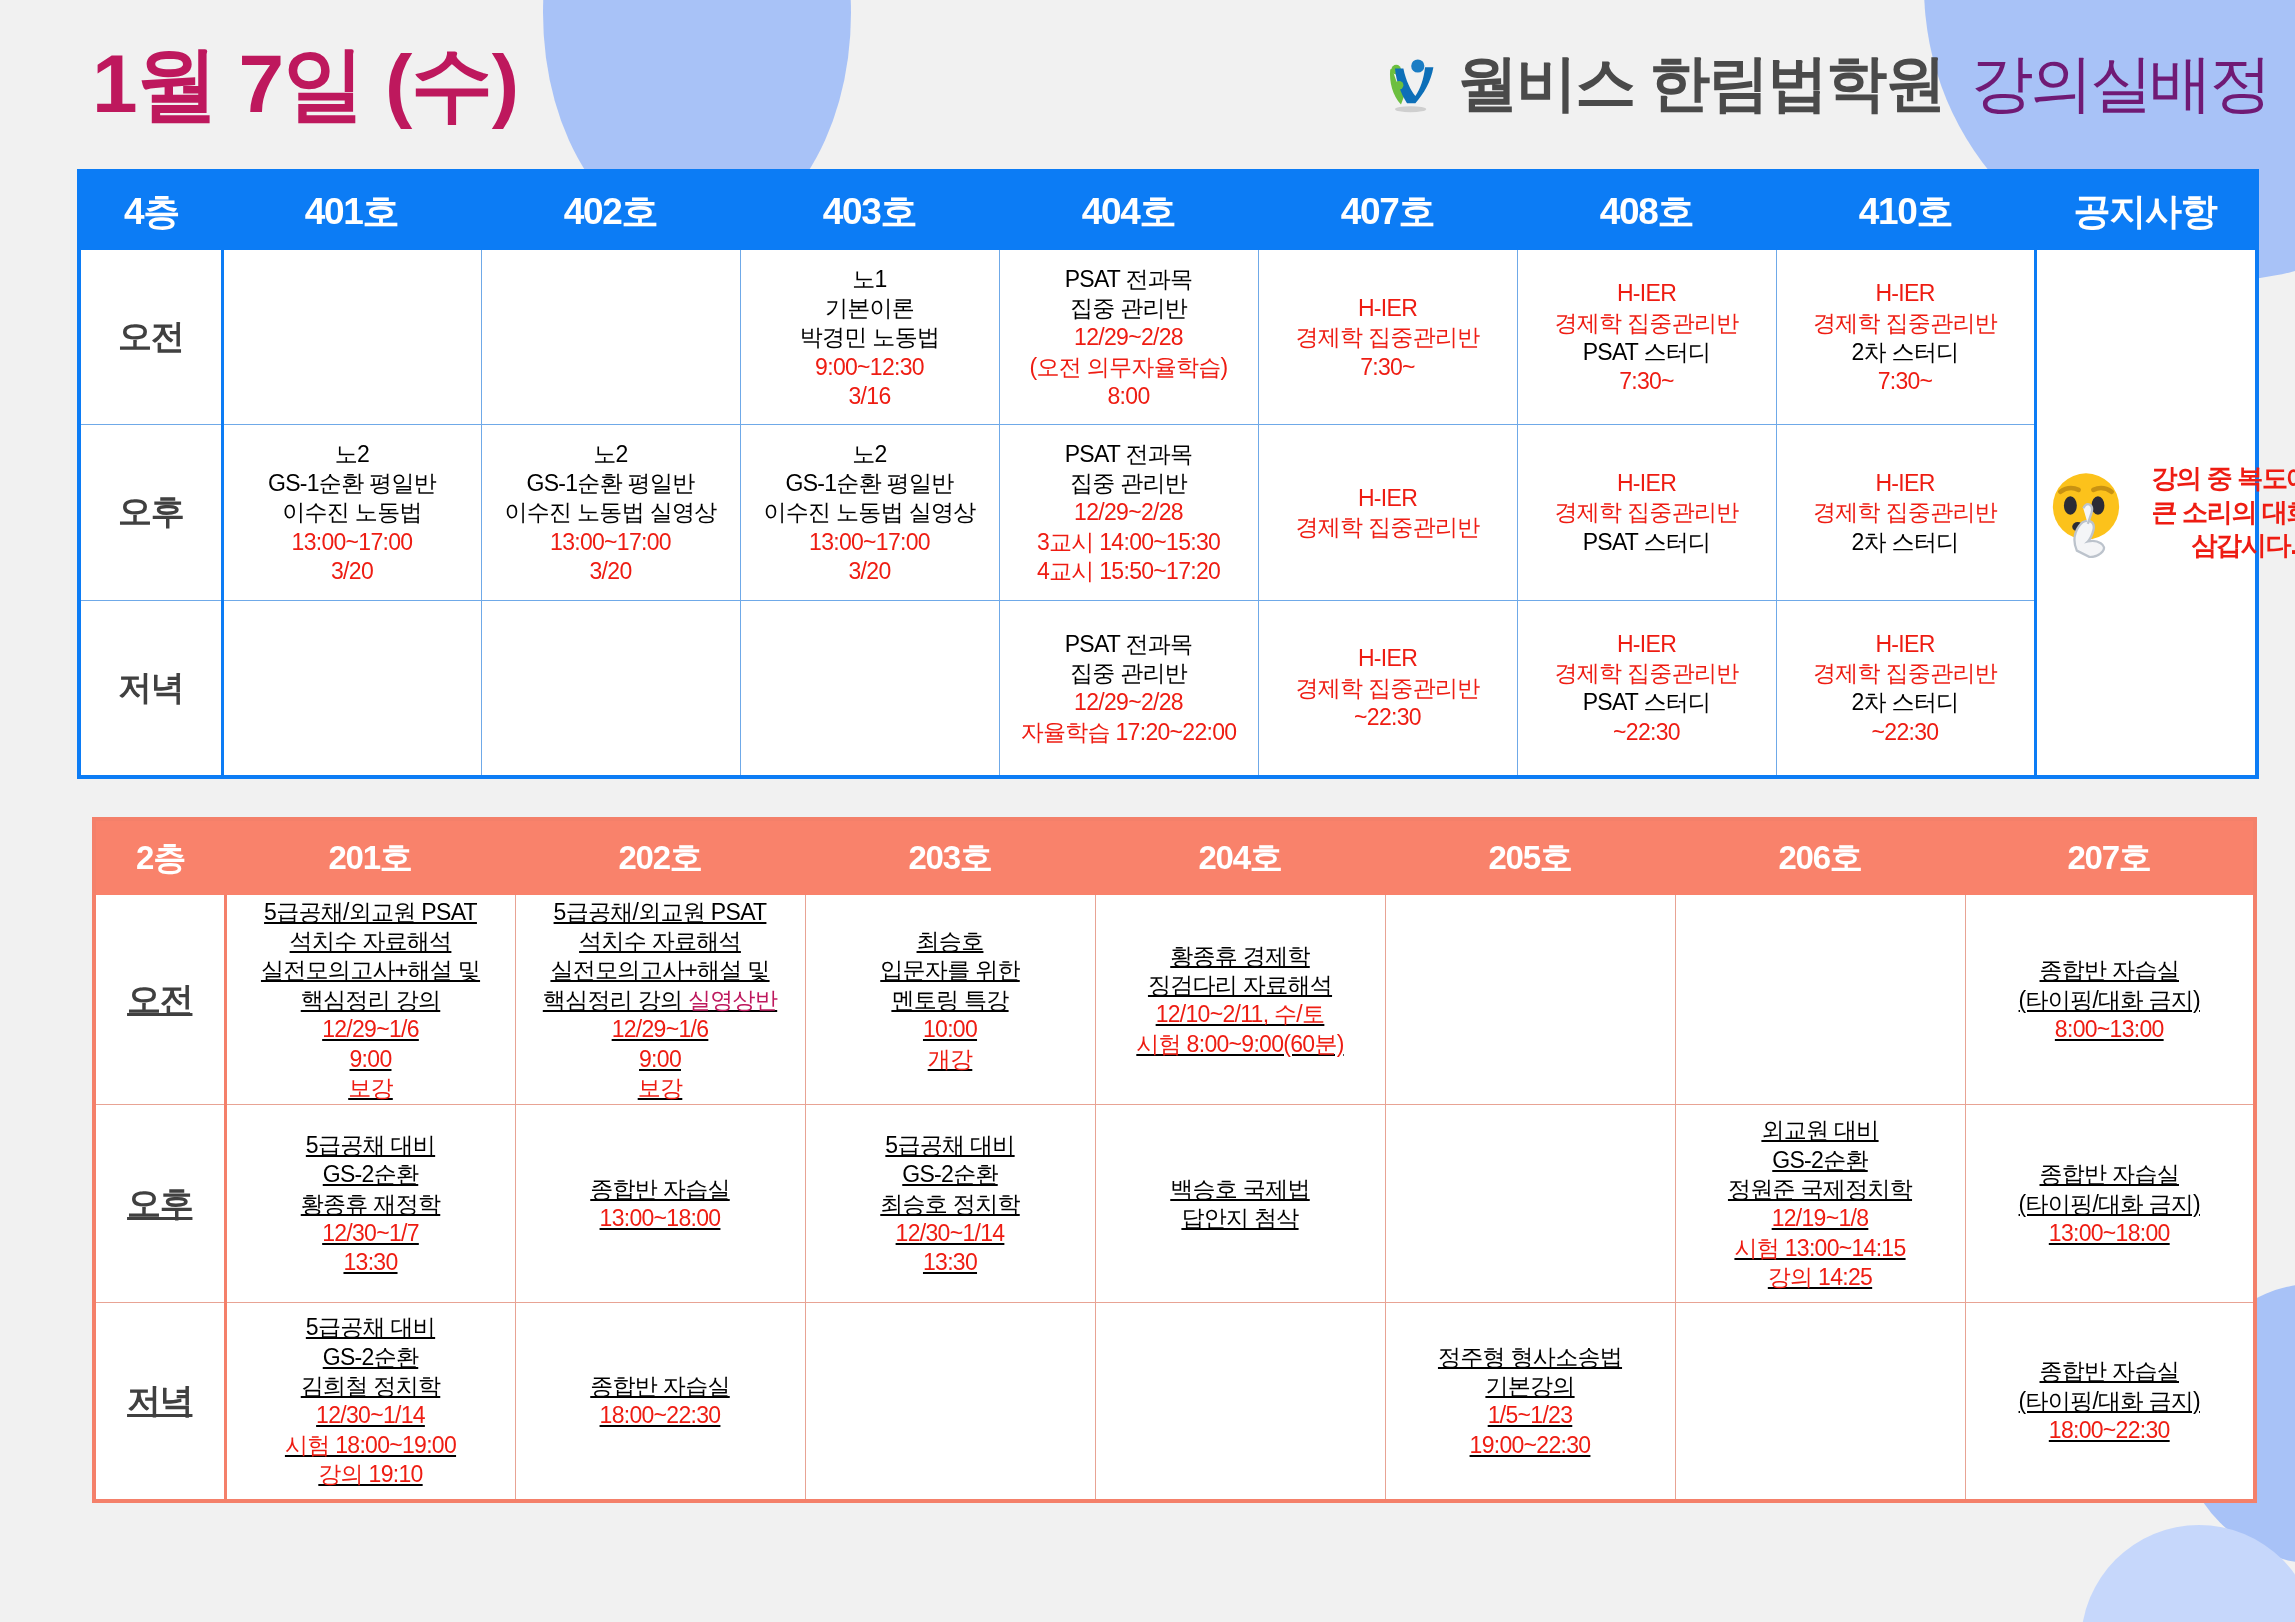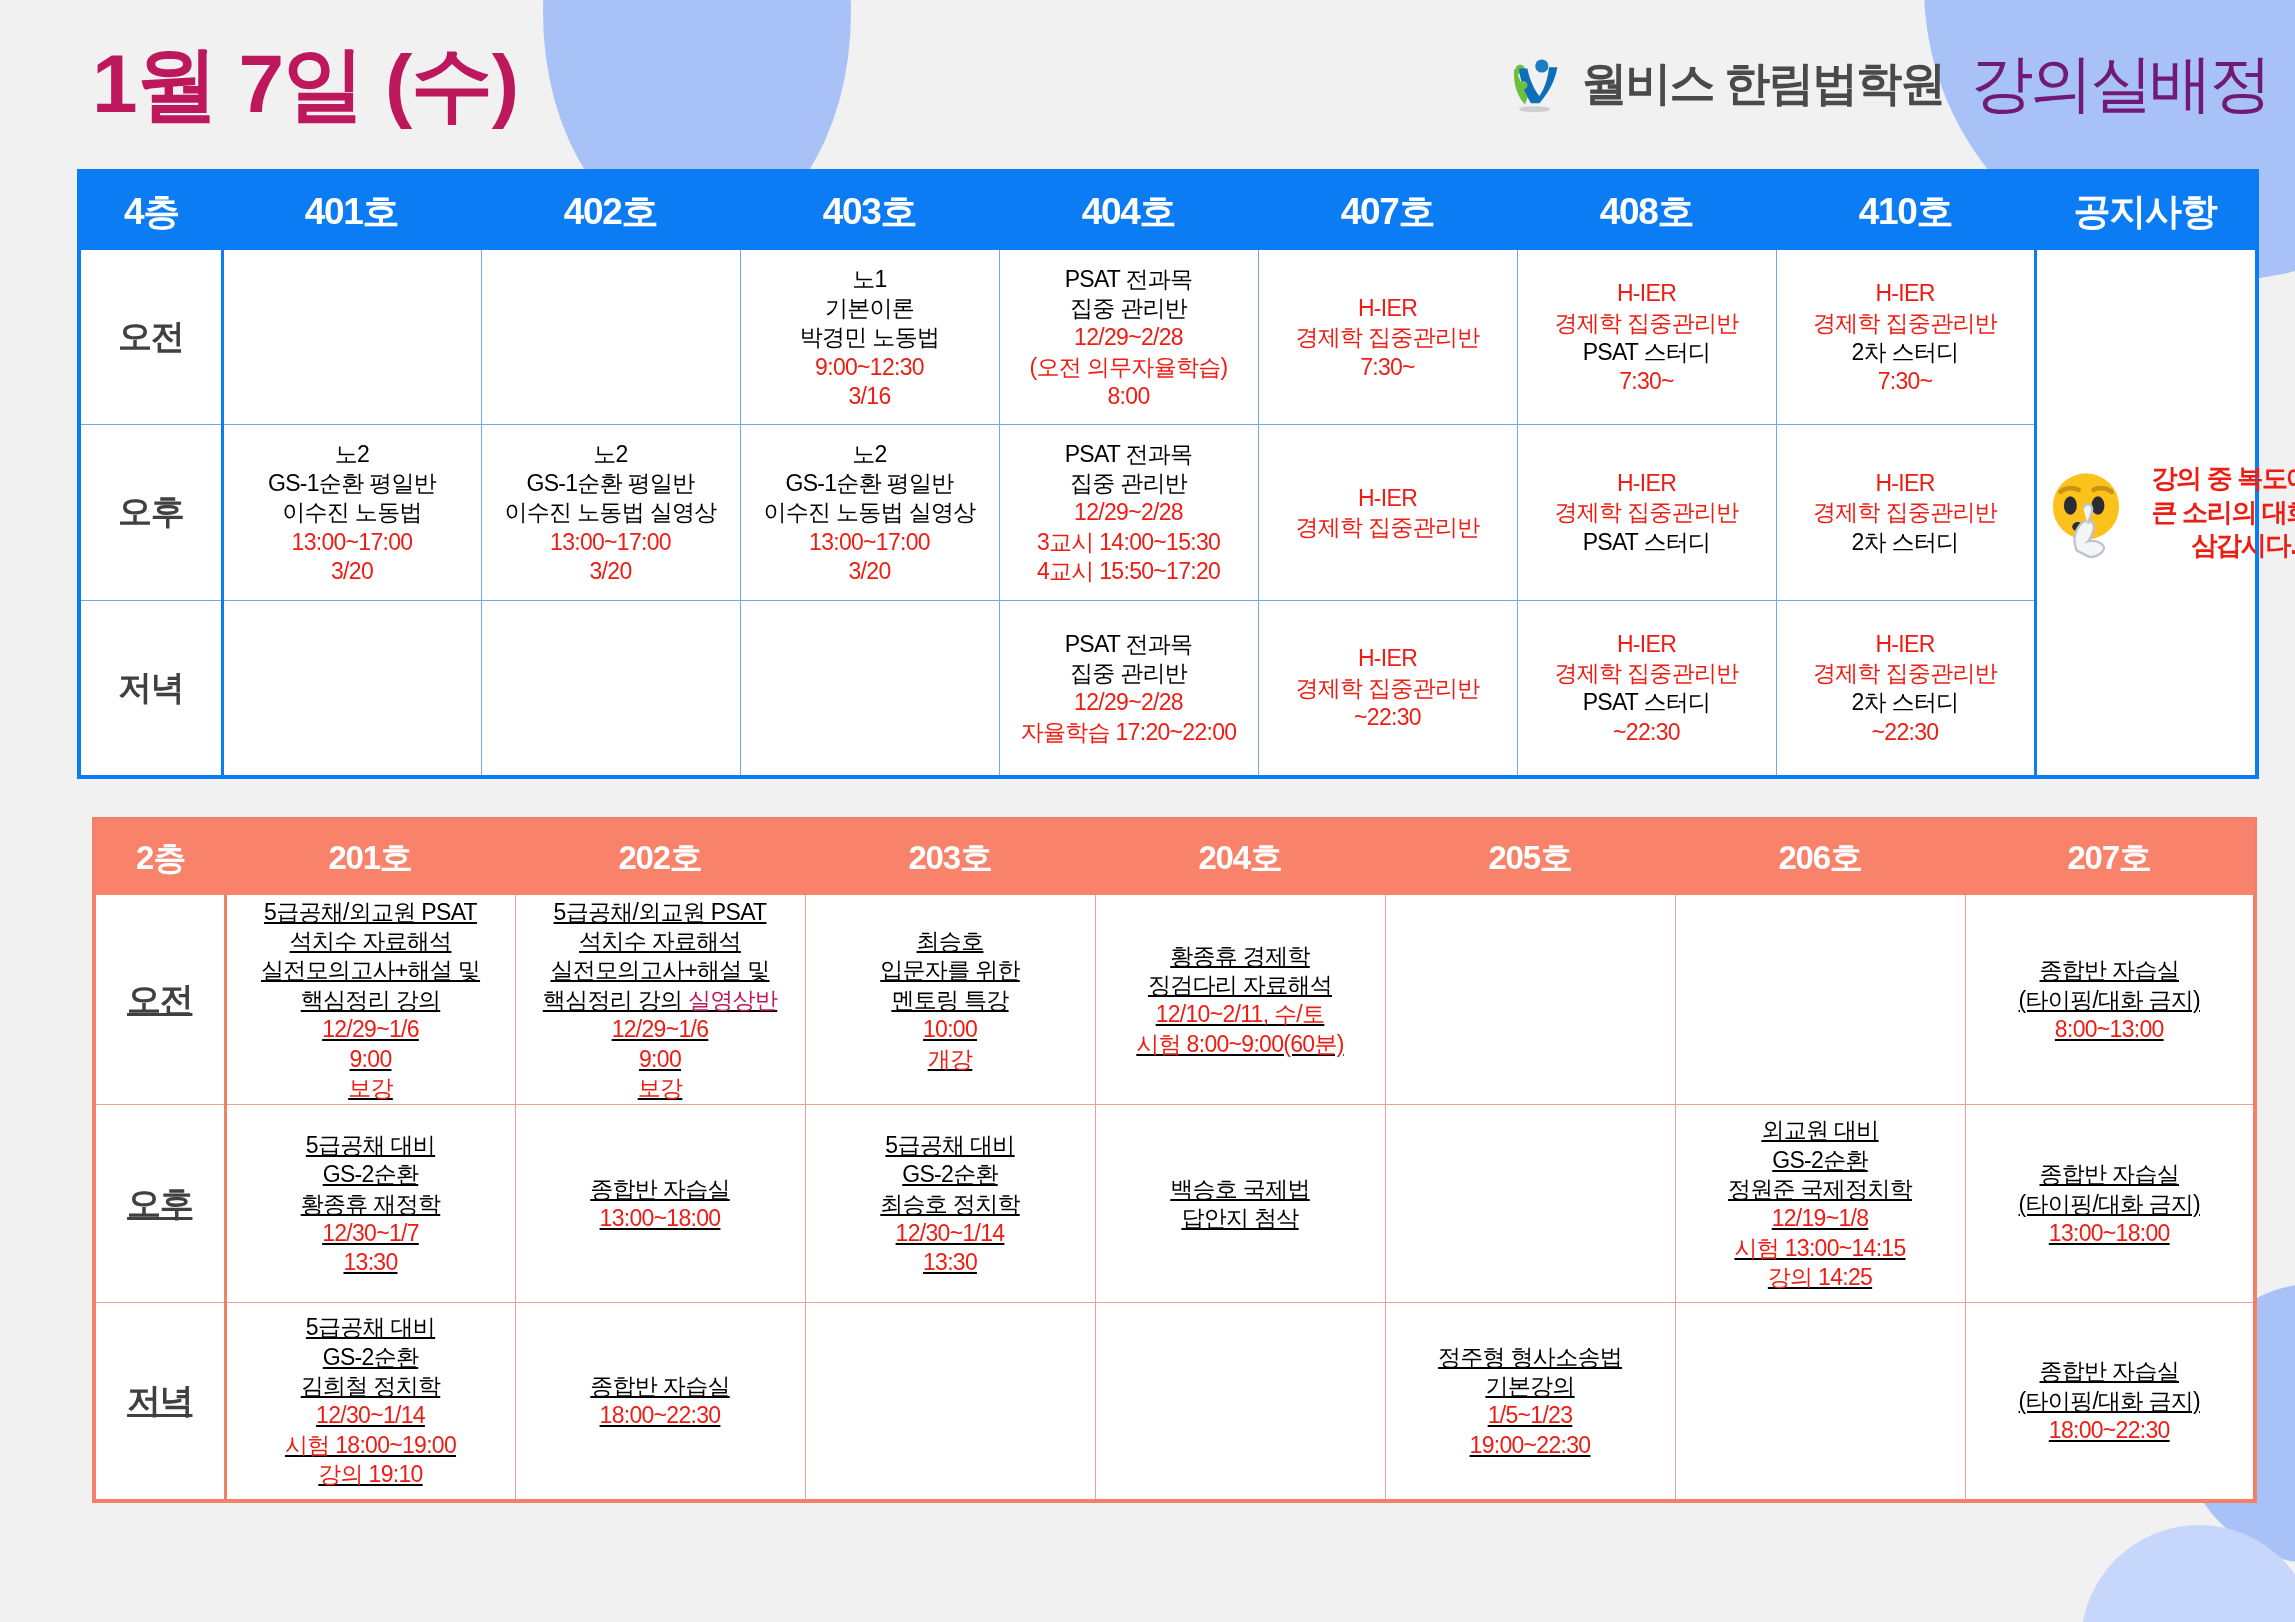--- a/index.html
+++ b/index.html
@@ -46,21 +46,21 @@
   #brand-block {
     position: absolute;
     right: 26px; top: 41px;
     display: flex;
     align-items: center;
     gap: 14.4px;
     white-space: nowrap;
   }
   #brand-logo-icon { width: 60px; height: 60px; flex: 0 0 auto; }
   #brand-name {
-    font-size: 46px;
+    font-size: 61px;
     font-weight: bold;
     color: #4a4a4a;
     letter-spacing: -2px;
   }
   #doc-title {
     font-size: 63px;
     font-weight: normal;
     color: #701a75;
     letter-spacing: -3.3px;
     margin-left: 11.8px;

